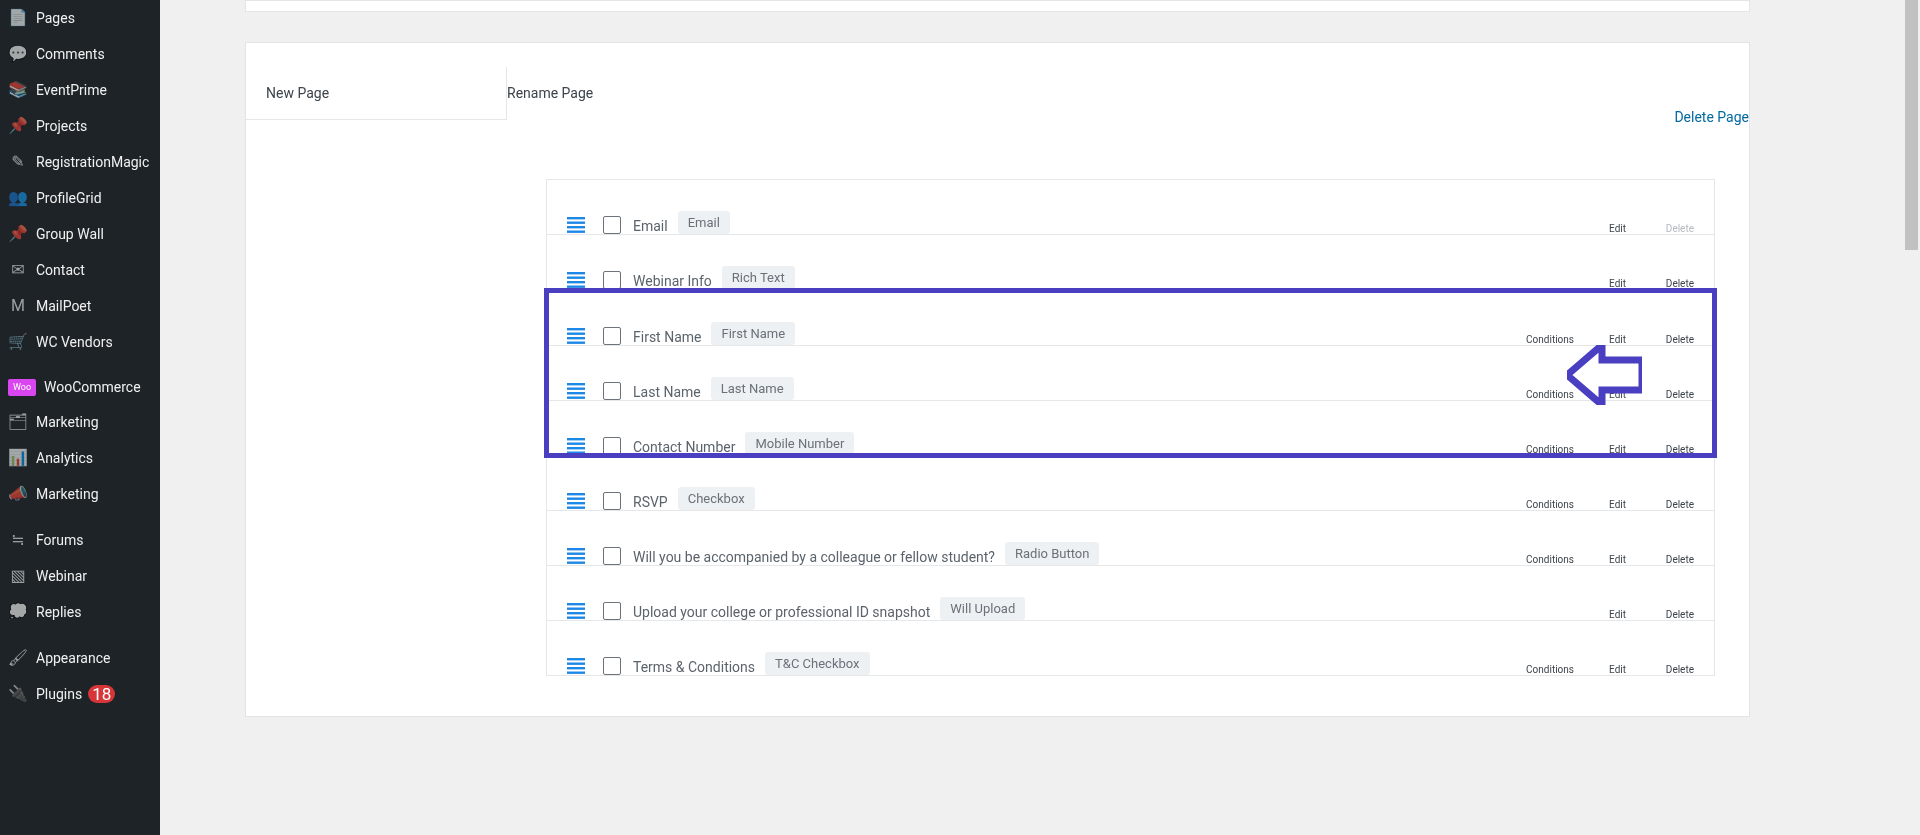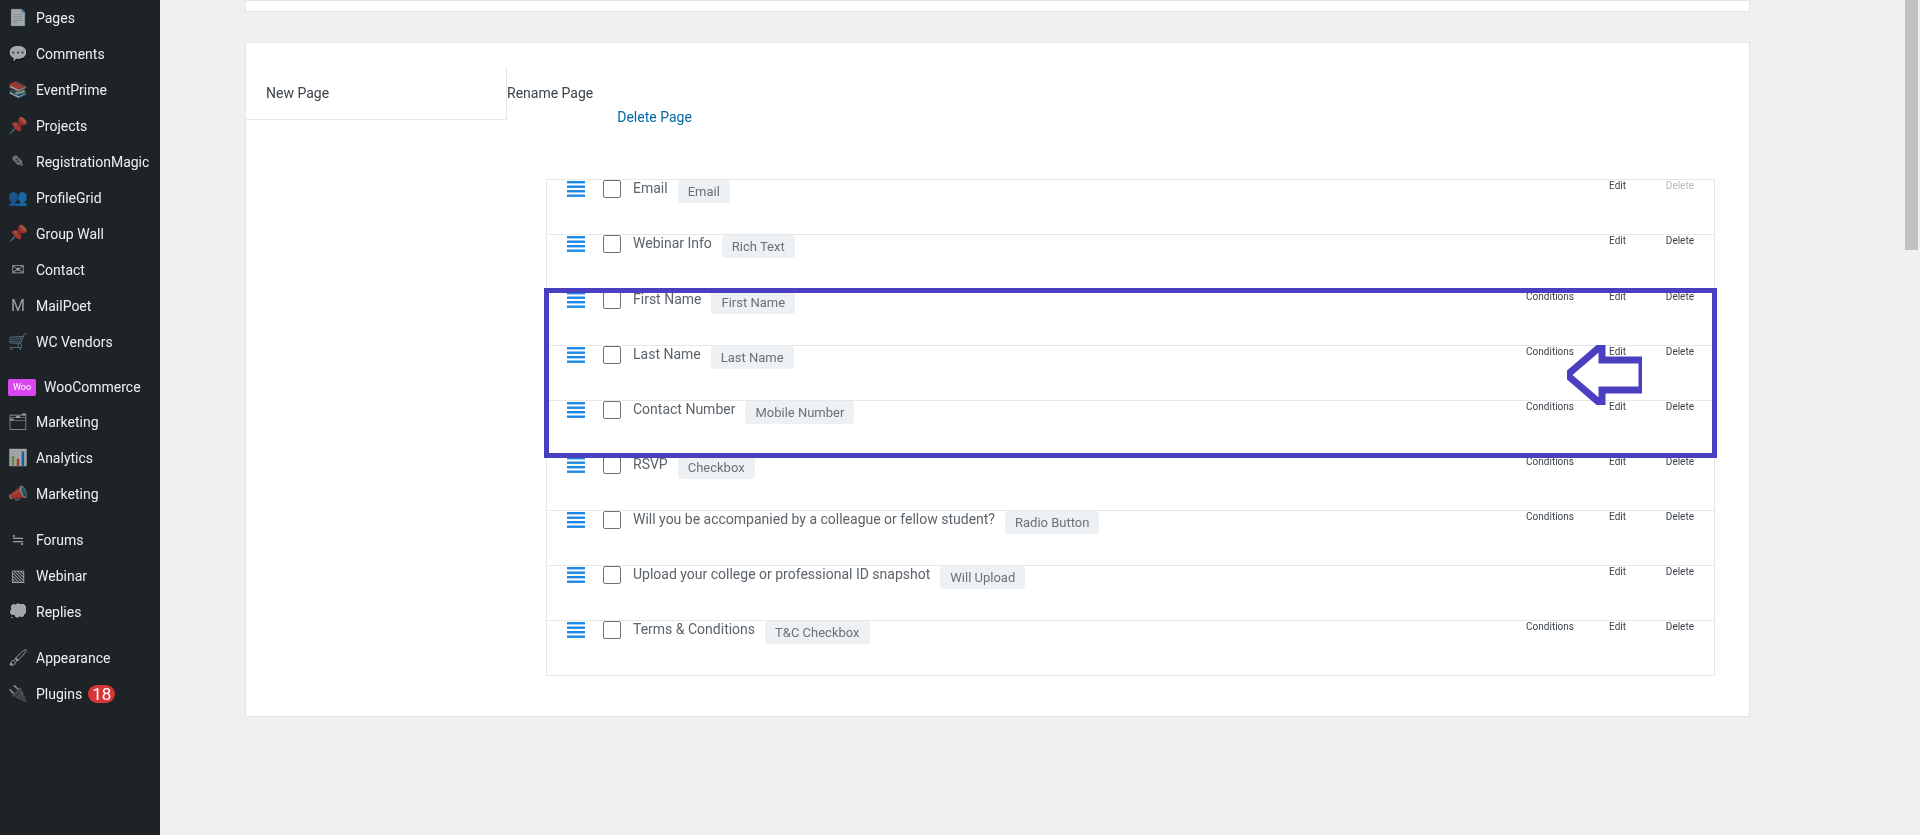--- a/index.html
+++ b/index.html
@@ -143,39 +143,39 @@
     padding: 18px 20px;
     border-right: 1px solid #e5e7e9;
     border-bottom: 1px solid #e5e7e9;
     font-size: 14px;
     color: #3c434a;
   }
   .page-actions {
     flex: 1;
     display: flex;
     align-items: center;
-    justify-content: flex-start;
+    justify-content: space-between;
     gap: 24px;
     border-bottom: 1px solid transparent;
     padding: 18px 0;
   }
   .page-actions .action {
     font-size: 14px;
     cursor: pointer;
   }
   .action.disabled { color: #0369a1; margin-top: 48px; }
   .action.enabled  { color: #3c434a; }
 
   .fields-wrap {
     padding: 35px 34px 40px 300px;
   }
 
   .field-row {
     display: flex;
-    align-items: flex-start;
+    align-items: flex-end;
     border: 1px solid #e5e7e9;
     border-top: none;
     padding: 0 20px;
     height: 54px;
     background: #fff;
   }
   .field-row:first-child { border-top: 1px solid #e5e7e9; }
   .field-row .grip {
     width: 18px;
     height: 18px;

